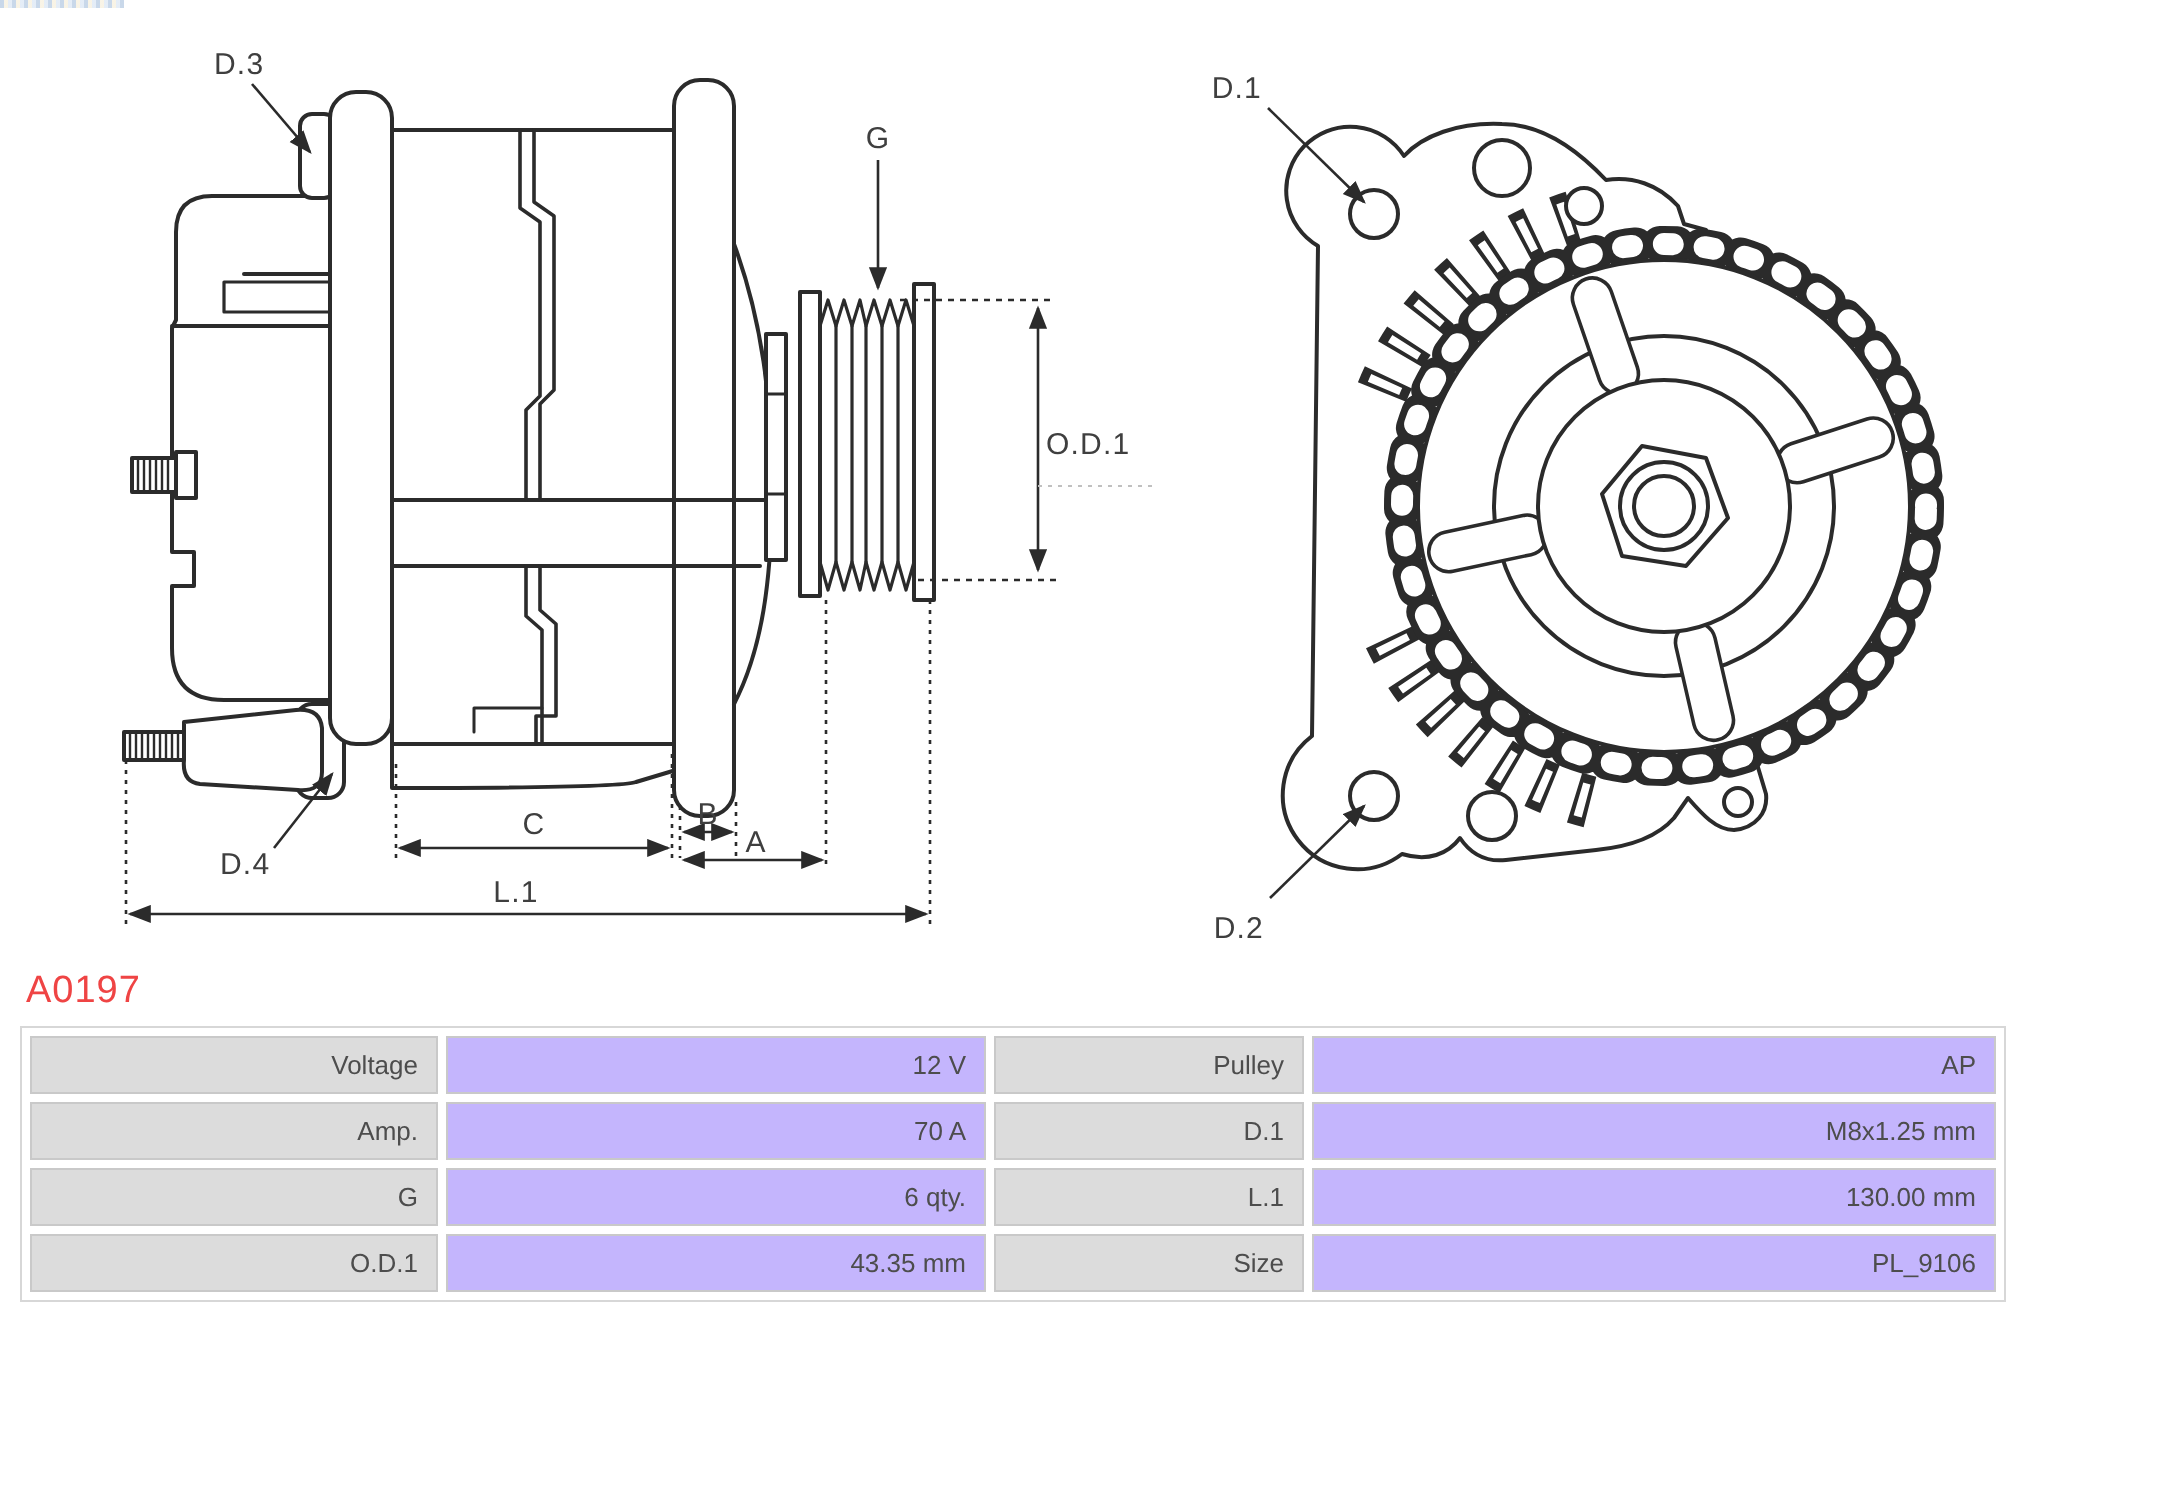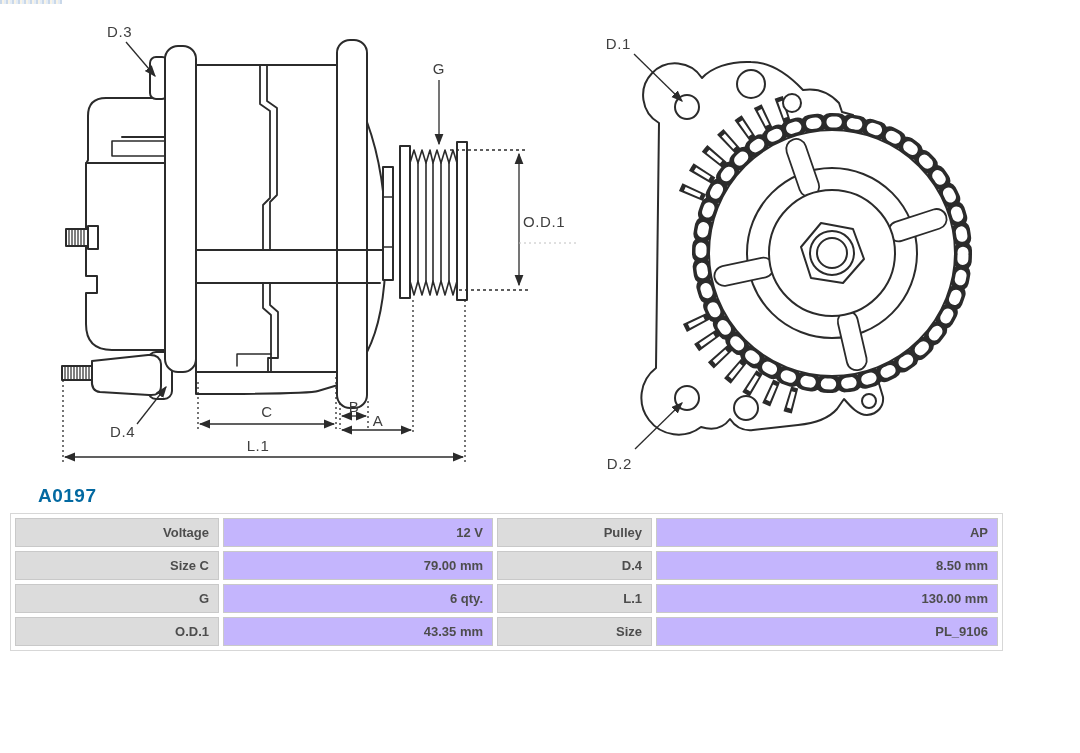--- a/index.html
+++ b/index.html
@@ -2,22 +2,22 @@
 <html><head>
 <meta charset="utf-8">
 <style>
   html,body{margin:0;padding:0;background:#ffffff;}
   #page{position:relative;width:1057px;height:753px;background:#ffffff;overflow:hidden;
         font-family:"Liberation Sans", sans-serif;}
   #deco-strip{position:absolute;left:0;top:0;width:62px;height:4px;opacity:.55;
         background:repeating-linear-gradient(90deg,#9db8d8 0 2px,#f3ead2 2px 4px,#cfdef0 4px 6px);}
   #drawing-svg{position:absolute;left:0;top:0;}
   #part-number{position:absolute;left:13px;top:485px;font-size:19px;letter-spacing:.5px;
-        color:#0369a1;font-weight:700;margin-left:25px;}
-  #spec-wrap{position:absolute;left:10px;top:513px;border:1px solid #d7d7d7;background:#fff;font-weight:bold;}
+        color:#ef4444;font-weight:400;}
+  #spec-wrap{position:absolute;left:10px;top:513px;border:1px solid #d7d7d7;background:#fff;}
   table.specs{border-collapse:separate;border-spacing:4px;}
   table.specs td{height:27px;line-height:27px;font-size:13px;color:#4d4d4d;
         text-align:right;padding:0 9px 0 4px;border:1px solid #c9c9c9;white-space:nowrap;}
   td.lbl{background:#dcdcdc;}
   td.val{background:#c4b5fd;}
   .w1{width:204px;} .w2{width:270px;} .w3{width:155px;} .w4{width:342px;}
   svg text{font-family:"Liberation Sans", sans-serif;font-size:15px;fill:#3f3f3f;letter-spacing:.6px;}
 </style>
 </head>
 <body>
@@ -182,24 +182,24 @@
           <col class="w4">
         </colgroup>
       <tbody>
         <tr>
           <td class="lbl">Voltage</td>
           <td class="val">12 V</td>
           <td class="lbl">Pulley</td>
           <td class="val">AP</td>
         </tr>
         <tr>
-          <td class="lbl">Size C</td>
-          <td class="val">79.00 mm</td>
-          <td class="lbl">D.4</td>
-          <td class="val">8.50 mm</td>
+          <td class="lbl">Amp.</td>
+          <td class="val">70 A</td>
+          <td class="lbl">D.1</td>
+          <td class="val">M8x1.25 mm</td>
         </tr>
         <tr>
           <td class="lbl">G</td>
           <td class="val">6 qty.</td>
           <td class="lbl">L.1</td>
           <td class="val">130.00 mm</td>
         </tr>
         <tr>
           <td class="lbl">O.D.1</td>
           <td class="val">43.35 mm</td>

